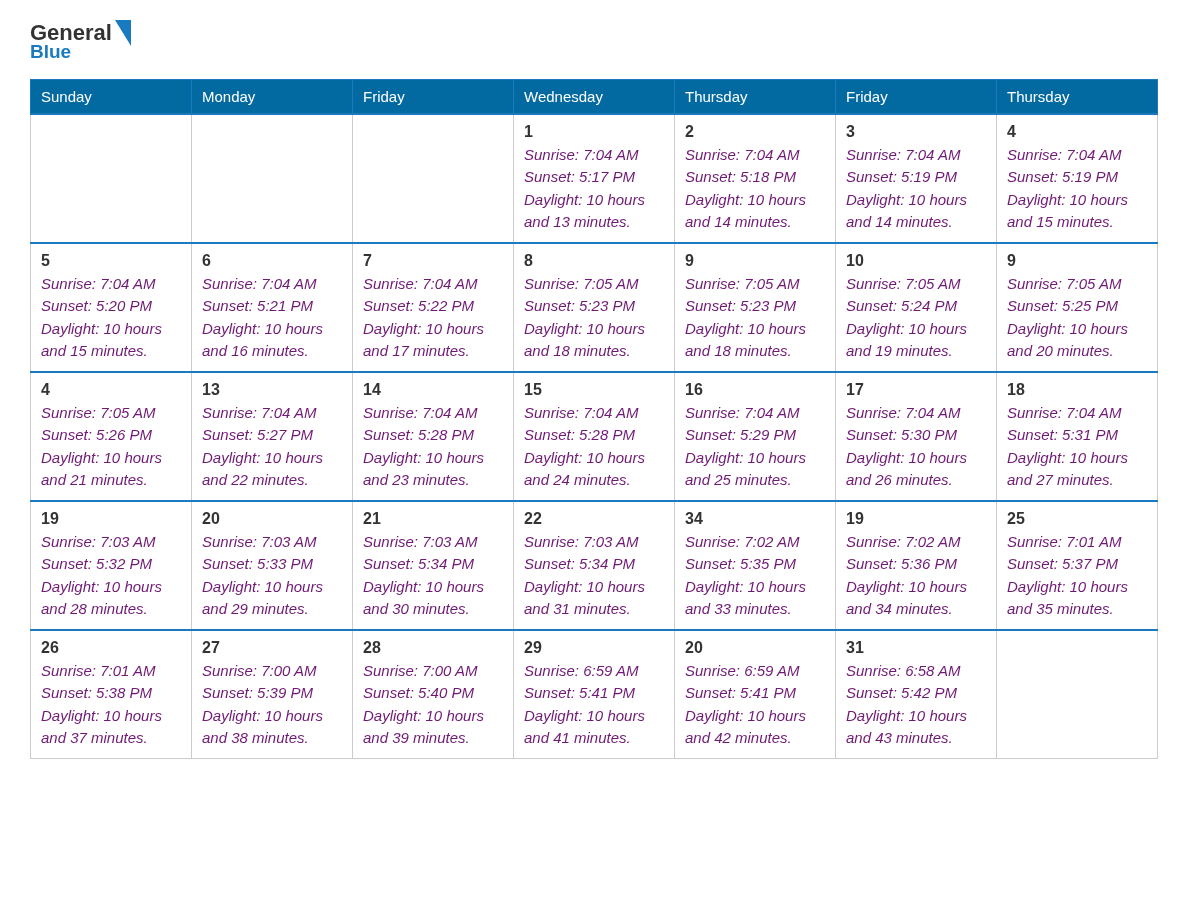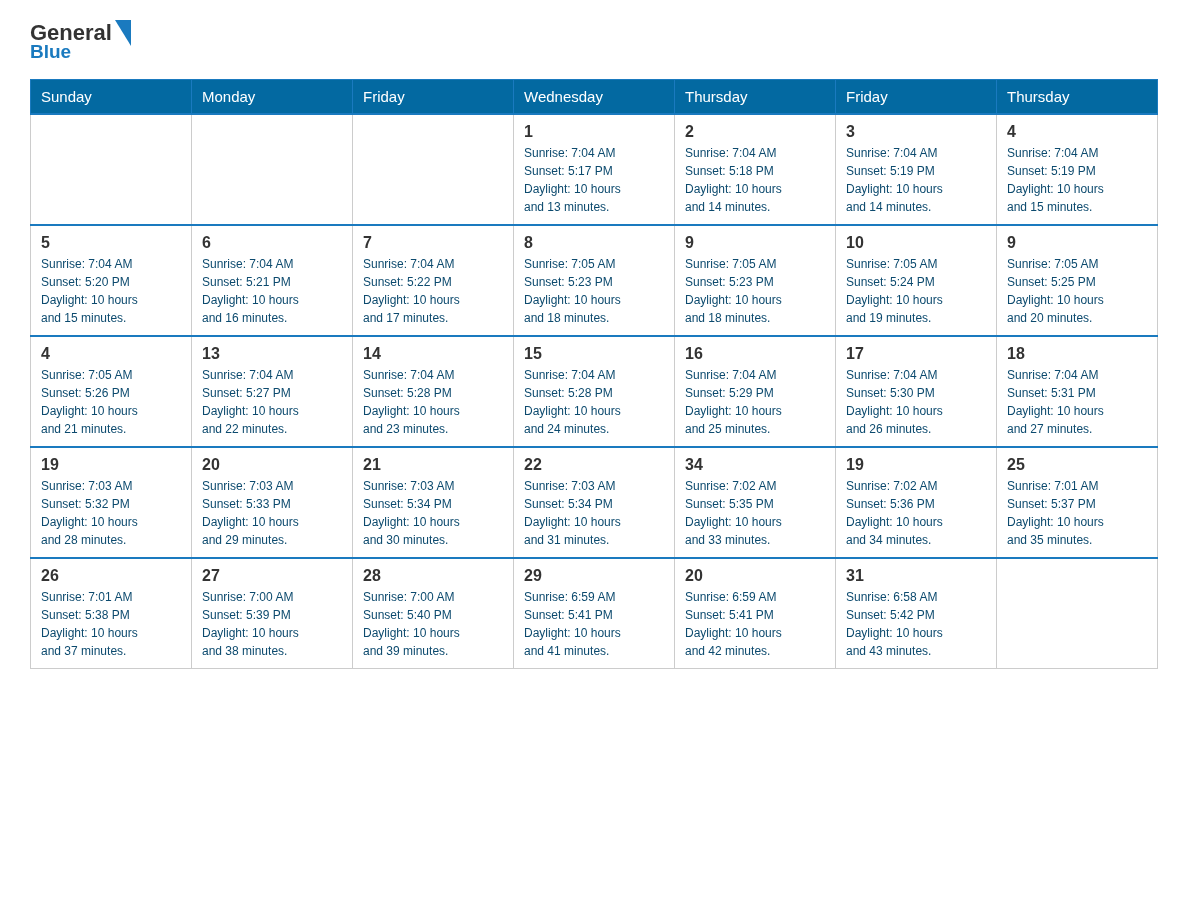--- a/index.html
+++ b/index.html
@@ -72,23 +72,24 @@
       width: calc(100% / 7);
     }
     .day-num {
       font-size: 16px;
       font-weight: bold;
       color: #333;
       display: block;
       margin-bottom: 3px;
     }
     .day-info {
-      font-size: 12px;
-      color: #0c4a6e;
+      font-size: 15px;
+      color: #701a75;
       line-height: 1.5;
+      font-style: italic;
     }
     tbody tr td.empty {
       background: #fff;
     }
   </style>
 </head>
 <body>
 
 <div class="header">
   <div class="logo">

